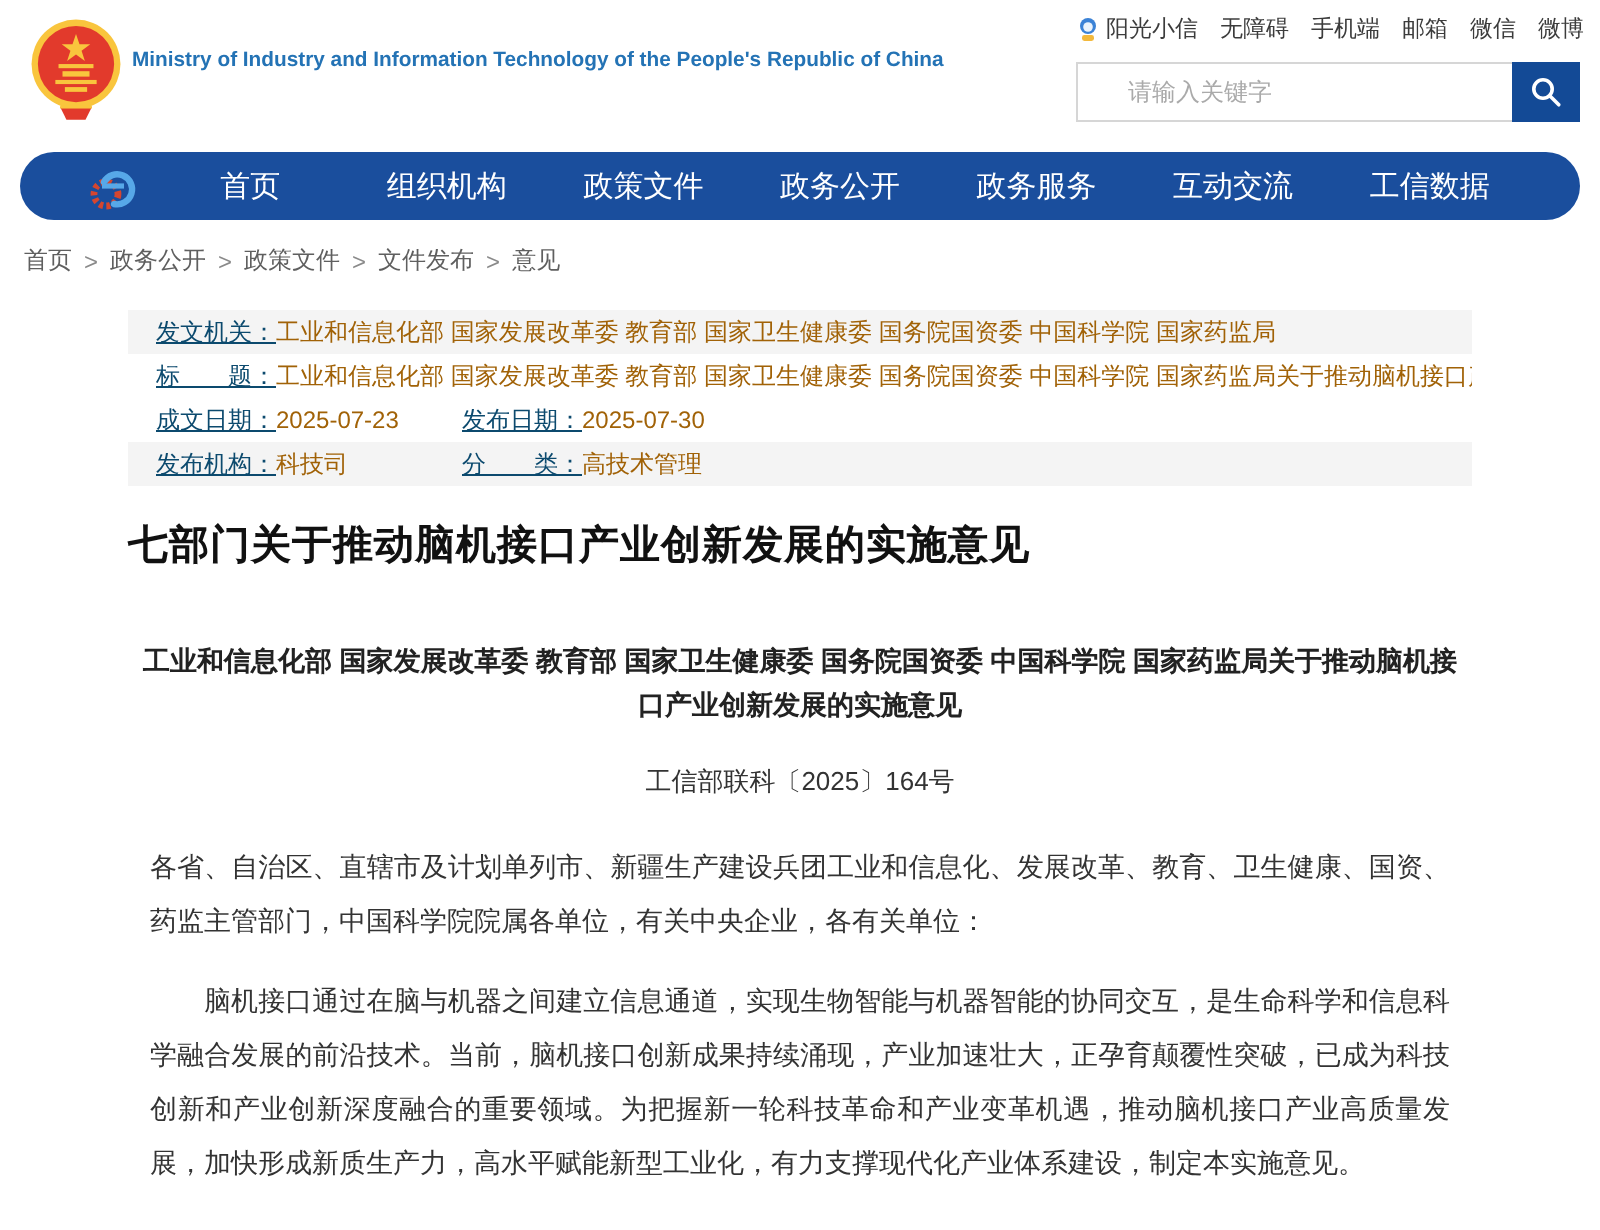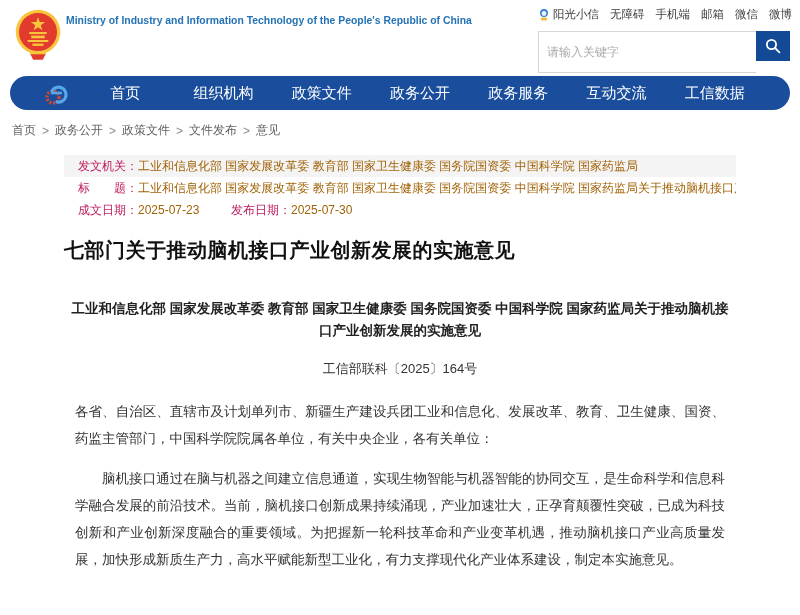--- a/index.html
+++ b/index.html
@@ -4,50 +4,50 @@
 <style>
   * { margin:0; padding:0; box-sizing:border-box; }
   html,body { width:800px; height:615px; overflow:hidden; background:#fff;
     font-family:"Liberation Sans","DejaVu Sans",sans-serif; }
 
   
   .header { position:relative; height:70px; background:#fff; }
   .emblem { position:absolute; left:14px; top:9px; width:48px; height:54px; }
   .brand { position:absolute; left:66px; top:12px; }
   .brand-title { font-size:25px; font-weight:bold; color:#2473b5; letter-spacing:1px; white-space:nowrap; }
-  .brand-sub { font-size:10.4px; font-weight:bold; color:#2473b5; margin-top:3px; white-space:nowrap; }
+  .brand-sub { font-size:10.4px; font-weight:bold; color:#2473b5; margin-top:13px; white-space:nowrap; }
 
   .top-right { position:absolute; right:10px; top:7px; width:252px; }
   .top-links { display:flex; justify-content:space-between; align-items:center; gap:11px;
     font-size:11.5px; color:#3c3c3c; white-space:nowrap; }
   .top-links .lnk { cursor:pointer; display:flex; align-items:center; gap:3px; }
   .search-row { display:flex; margin-top:9px; height:30px; }
-  .search-input { flex:1; height:42px; border:1px solid #d6d6d6; border-right:none;
-    padding:0 8px; font-size:12px; color:#333; outline:none; }
+  .search-input { flex:1; height:30px; border:1px solid #d6d6d6; border-right:none;
+    padding:0 25px; font-size:12px; color:#333; outline:none; }
   .search-input::placeholder { color:#aaa; }
   .search-btn { width:34px; height:30px; background:#134a96; border:none; cursor:pointer;
     display:flex; align-items:center; justify-content:center; }
 
   
   .nav { margin:6px 10px 0; height:34px; background:#1a4e9d; border-radius:17px;
     display:flex; align-items:center; padding:0 26px; }
   .nav-logo { width:26px; height:26px; position:relative; margin:0 6px 0 8px; flex:none; }
   .nav-item { flex:1; text-align:center; color:#fff; font-size:15px; cursor:pointer; white-space:nowrap; }
 
   
   .breadcrumb { margin:12px 0 0 12px; font-size:12px; color:#5f5f5f; display:flex; gap:6px; align-items:center; }
   .crumb { cursor:pointer; }
   .crumb-sep { color:#8a8a8a; }
 
   
   .content { width:672px; margin:16px auto 0; }
   .meta-table { font-size:12px; color:#4d4d4d; }
   .meta-row { height:22px; line-height:22px; padding-left:14px; white-space:nowrap; overflow:hidden; }
   .meta-row.alt { background:#f4f4f4; }
-  .m-label { color:#be185d; }
+  .m-label { color:#0c4a6e;text-decoration:underline; }
   .m-value { color:#a16207; }
   .m-value.fixed { display:inline-block; width:93px; }
 
   
   .doc-title { text-align:left; font-size:20px; font-weight:bold; color:#111;
     margin-top:16px; letter-spacing:0.5px; }
   .doc-subtitle { text-align:center; font-size:13.5px; font-weight:bold; color:#222;
     margin-top:34px; line-height:22px; padding:0 4px; }
   .doc-number { text-align:center; font-size:13px; color:#333; margin-top:18px; }
   .doc-body { margin-top:20px; padding:0 11px; font-size:13.5px; color:#333;
@@ -149,20 +149,23 @@
   <div class="meta-table">
     <div class="meta-row alt">
       <span class="m-label">发文机关：</span><span class="m-value">工业和信息化部 国家发展改革委 教育部 国家卫生健康委 国务院国资委 中国科学院 国家药监局</span>
     </div>
     <div class="meta-row">
       <span class="m-label">标　　题：</span><span class="m-value">工业和信息化部 国家发展改革委 教育部 国家卫生健康委 国务院国资委 中国科学院 国家药监局关于推动脑机接口产业创新发展的实施意见</span>
     </div>
     <div class="meta-row">
       <span class="m-label">成文日期：</span><span class="m-value fixed">2025-07-23</span><span class="m-label">发布日期：</span><span class="m-value">2025-07-30</span>
     </div>
+    <div class="meta-row alt">
+      <span class="m-label">发布机构：</span><span class="m-value fixed">科技司</span><span class="m-label">分　　类：</span><span class="m-value">高技术管理</span>
+    </div>
   </div>
 
   <div class="doc-title">七部门关于推动脑机接口产业创新发展的实施意见</div>
   <div class="doc-subtitle">工业和信息化部 国家发展改革委 教育部 国家卫生健康委 国务院国资委 中国科学院 国家药监局关于推动脑机接口产业创新发展的实施意见</div>
   <div class="doc-number">工信部联科〔2025〕164号</div>
 
   <div class="doc-body">
     <p>各省、自治区、直辖市及计划单列市、新疆生产建设兵团工业和信息化、发展改革、教育、卫生健康、国资、药监主管部门，中国科学院院属各单位，有关中央企业，各有关单位：</p>
     <p class="p-indent">脑机接口通过在脑与机器之间建立信息通道，实现生物智能与机器智能的协同交互，是生命科学和信息科学融合发展的前沿技术。当前，脑机接口创新成果持续涌现，产业加速壮大，正孕育颠覆性突破，已成为科技创新和产业创新深度融合的重要领域。为把握新一轮科技革命和产业变革机遇，推动脑机接口产业高质量发展，加快形成新质生产力，高水平赋能新型工业化，有力支撑现代化产业体系建设，制定本实施意见。</p>
 

